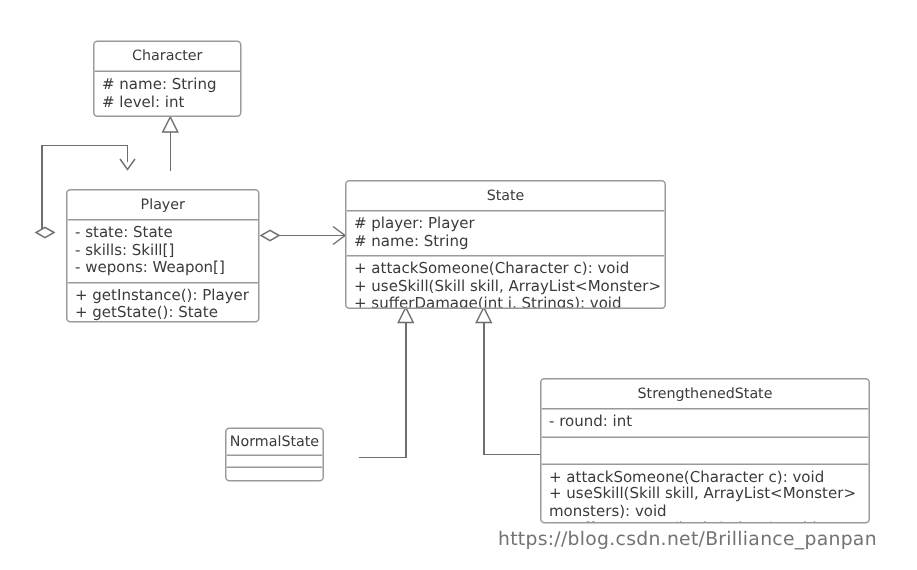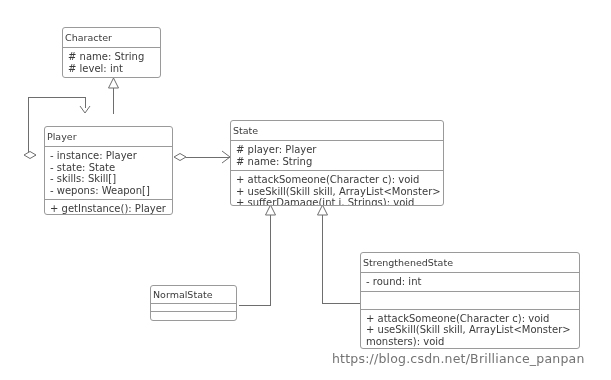--- a/index.html
+++ b/index.html
@@ -21,21 +21,21 @@
   .uml-class {
     position: absolute;
     box-sizing: border-box;
     border: 1px solid #9a9a9a;
     border-radius: 3px;
     background: #ffffff;
     color: #3b3b3b;
     overflow: hidden;
   }
   .uml-title {
-    text-align: left;
+    text-align: center;
     font-size: 9.5px;
     line-height: 11px;
     padding: 4px 2px 4px 2px;
     border-bottom: 1px solid #9a9a9a;
     white-space: nowrap;
     color: #3b3b3b;
   }
   .uml-compartment {
     border-bottom: 1px solid #9a9a9a;
     padding: 3px 4px 3px 5px;
@@ -53,21 +53,21 @@
   .uml-member.wrap {
     white-space: normal;
   }
   .uml-compartment.empty {
     min-height: 13px;
   }
   
   #class-character { left: 62px;  top: 27px;  width: 99px;  height: 51px; }
   #class-player    { left: 44px;  top: 114px; width: 129px; height: 89px; margin-top: 12px; }
   #class-state     { left: 230px; top: 120px; width: 214px; height: 86px; }
-  #class-normalstate { left: 150px; top: 285px; width: 87px; height: 36px; }
+  #class-normalstate { left: 150px; top: 285px; width: 66px; height: 36px; }
   #class-strengthenedstate { left: 360px; top: 252px; width: 220px; height: 97px; }
 
   #class-normalstate .uml-title { padding: 3px 2px 3px 2px; }
   #class-normalstate .uml-compartment { padding: 2px 4px; min-height: 8px; }
   #class-strengthenedstate .spacer { min-height: 18px; }
 
   
   #connectors {
     position: absolute;
     left: 0;
@@ -151,21 +151,20 @@
     <div class="uml-title">Character</div>
     <div class="uml-compartment last">
       <div class="uml-member"># name: String</div>
       <div class="uml-member"># level: int</div>
     </div>
   </div>
 
   <div class="uml-class" id="class-player">
     <div class="uml-title">Player</div>
     <div class="uml-compartment">
-      <div class="uml-member">-  instance: Player</div>
       <div class="uml-member">- state: State</div>
       <div class="uml-member">- skills: Skill[]</div>
       <div class="uml-member">- wepons: Weapon[]</div>
     </div>
     <div class="uml-compartment last">
       <div class="uml-member">+ getInstance(): Player</div>
       <div class="uml-member">+ getState(): State</div>
 
     </div>
   </div>

